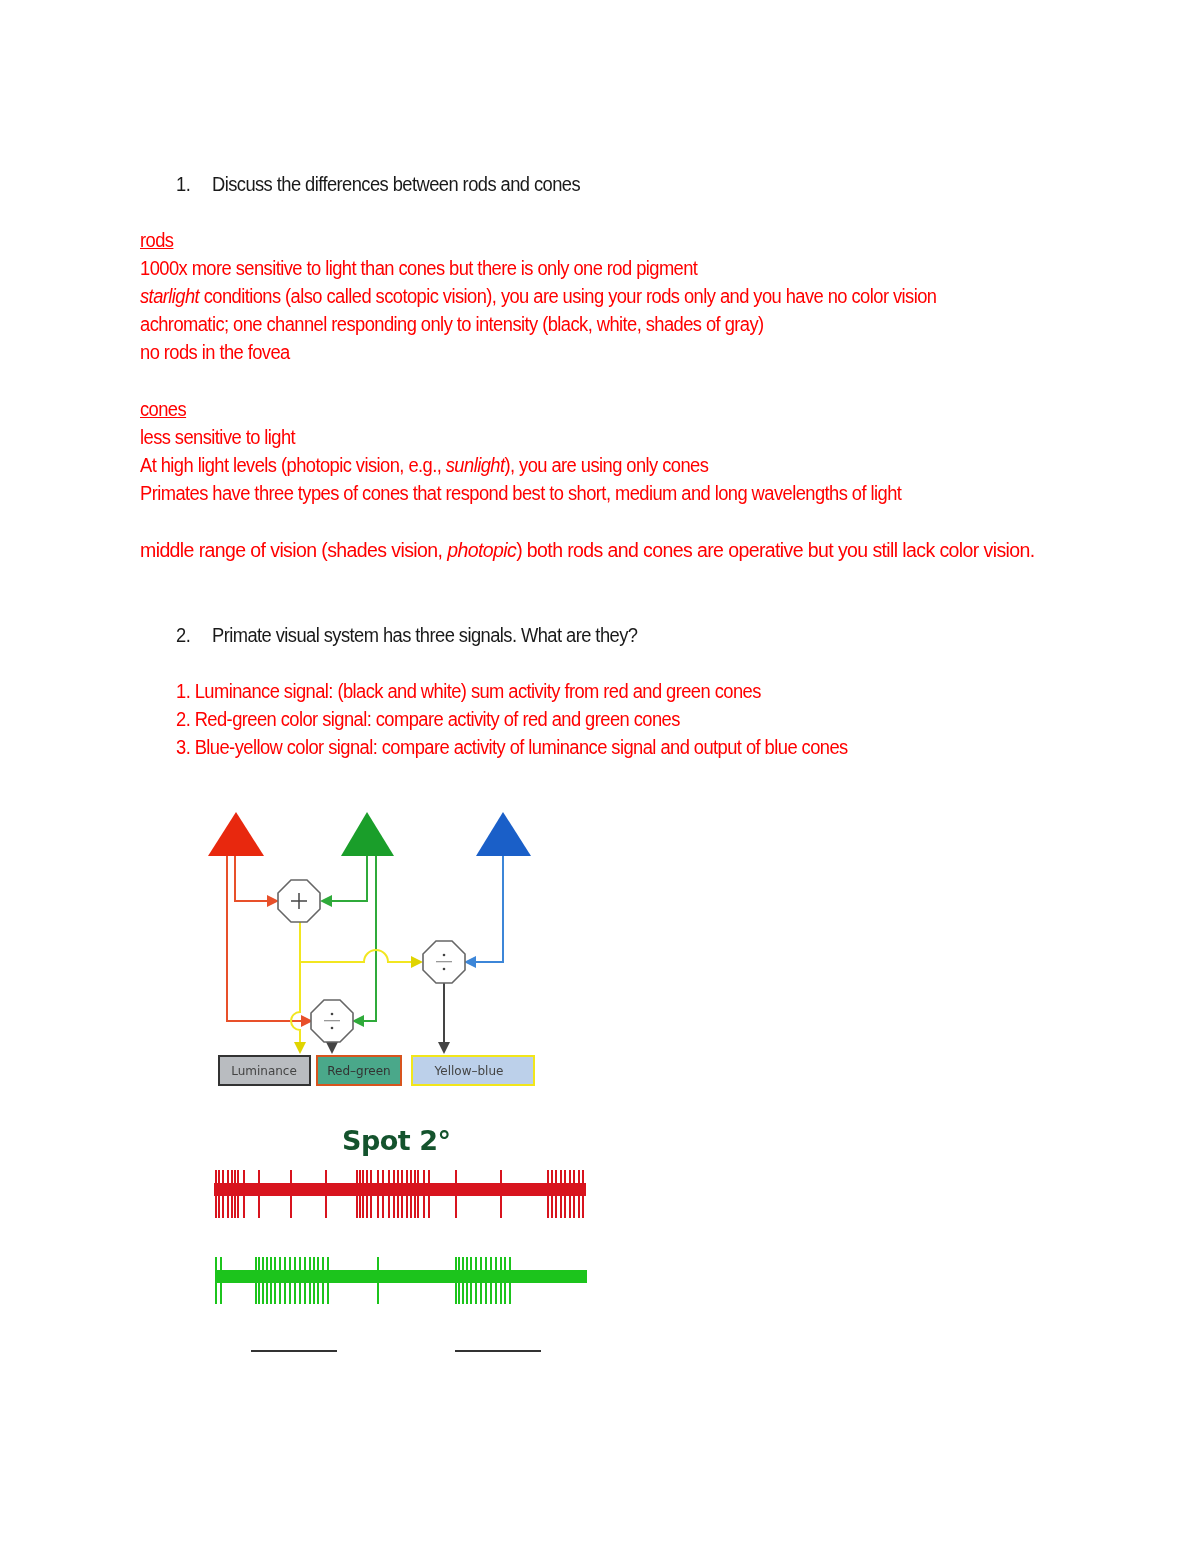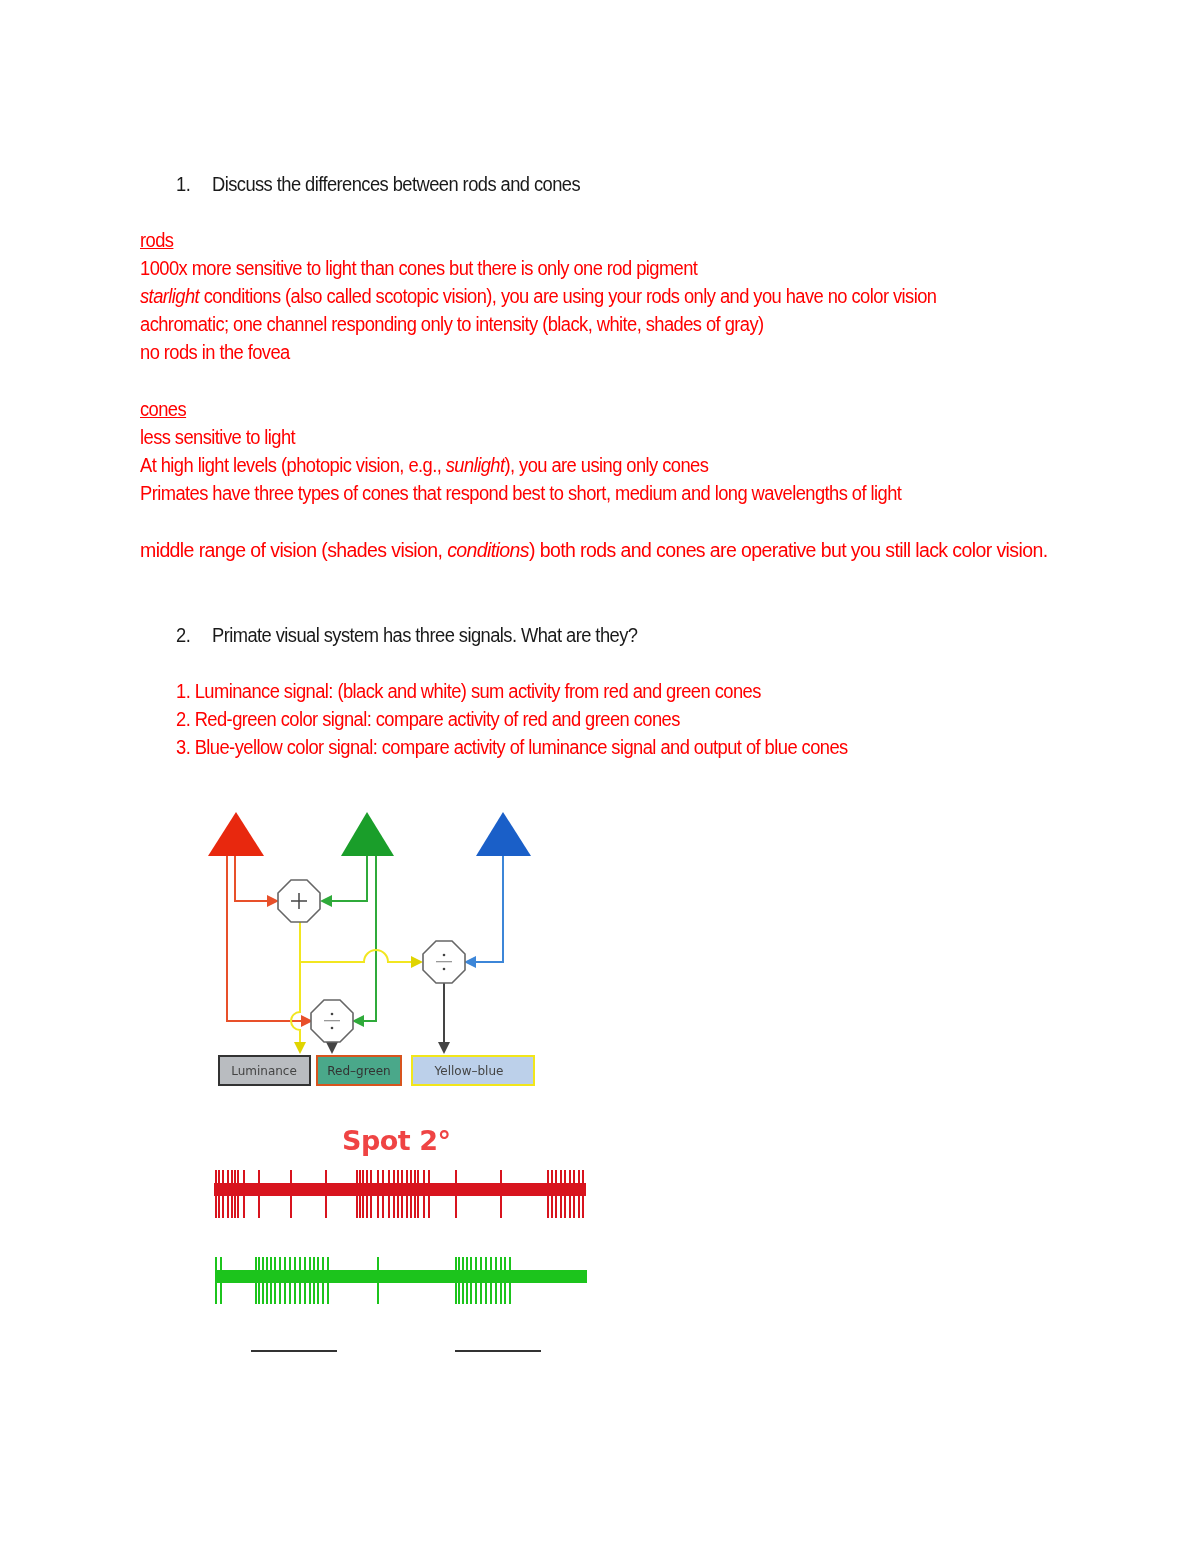--- a/index.html
+++ b/index.html
@@ -10,40 +10,40 @@
   .black { color:#1a1a1a; }
   .red { color:#ff0000; }
   .u { text-decoration:underline; }
   .q-num { position:absolute; }
   .q-text { position:absolute; }
   .wrap { position:absolute; font-size:19.5px; line-height:28px; color:#ff0000;
           letter-spacing:-0.6px; width:980px; }
   svg text { font-family:"DejaVu Sans", sans-serif; }
   .blank { position:absolute; height:2px; background:#333; }
   .spot-title { position:absolute; font-family:"DejaVu Sans", sans-serif; font-weight:bold;
-                font-size:27px; color:#ef4444; letter-spacing:-0.5px; }
+                font-size:27px; color:#14532d; letter-spacing:-0.5px; }
 </style>
 </head>
 <body>
 
 <div class="txt black q-num" style="left:176px; top:170px;">1.</div>
 <div class="txt black q-text" style="left:212px; top:170px;">Discuss the differences between rods and cones</div>
 
 <div class="txt red u" style="left:140px; top:226px;">rods</div>
 <div class="txt red" style="left:140px; top:254px;"><span>1000x more sensitive to light than cones but there is only one rod pigment</span></div>
 <div class="txt red" style="left:140px; top:282px;"><i>starlight</i><span> conditions (also called scotopic vision), you are using your rods only and you have no color vision</span></div>
 <div class="txt red" style="left:140px; top:310px;"><span>achromatic; one channel responding only to intensity (black, white, shades of gray)</span></div>
 <div class="txt red" style="left:140px; top:338px;"><span>no rods in the fovea</span></div>
 
 <div class="txt red u" style="left:140px; top:395px;">cones</div>
 <div class="txt red" style="left:140px; top:423px;"><span>less sensitive to light</span></div>
 <div class="txt red" style="left:140px; top:451px;"><span>At high light levels (photopic vision, e.g., </span><i>sunlight</i><span>), you are using only cones</span></div>
 <div class="txt red" style="left:140px; top:479px;"><span>Primates have three types of cones that respond best to short, medium and long wavelengths of light</span></div>
 
-<div class="wrap" style="left:140px; top:536px;"><span>middle range of vision (shades vision, </span><i>conditions</i><span>) both rods and cones are operative but you still lack color vision.</span></div>
+<div class="wrap" style="left:140px; top:536px;"><span>middle range of vision (shades vision, </span><i>photopic</i><span>) both rods and cones are operative but you still lack color vision.</span></div>
 
 <div class="txt black q-num" style="left:176px; top:621px;">2.</div>
 <div class="txt black q-text" style="left:212px; top:621px;">Primate visual system has three signals. What are they?</div>
 
 <div class="txt red" style="left:176px; top:677px;">1. Luminance signal: (black and white) sum activity from red and green cones</div>
 <div class="txt red" style="left:176px; top:705px;">2. Red-green color signal: compare activity of red and green cones</div>
 <div class="txt red" style="left:176px; top:733px;">3. Blue-yellow color signal: compare activity of luminance signal and output of blue cones</div>
 
 <svg style="position:absolute; left:0; top:0;" width="1200" height="1553" xmlns="http://www.w3.org/2000/svg">
   <defs>

